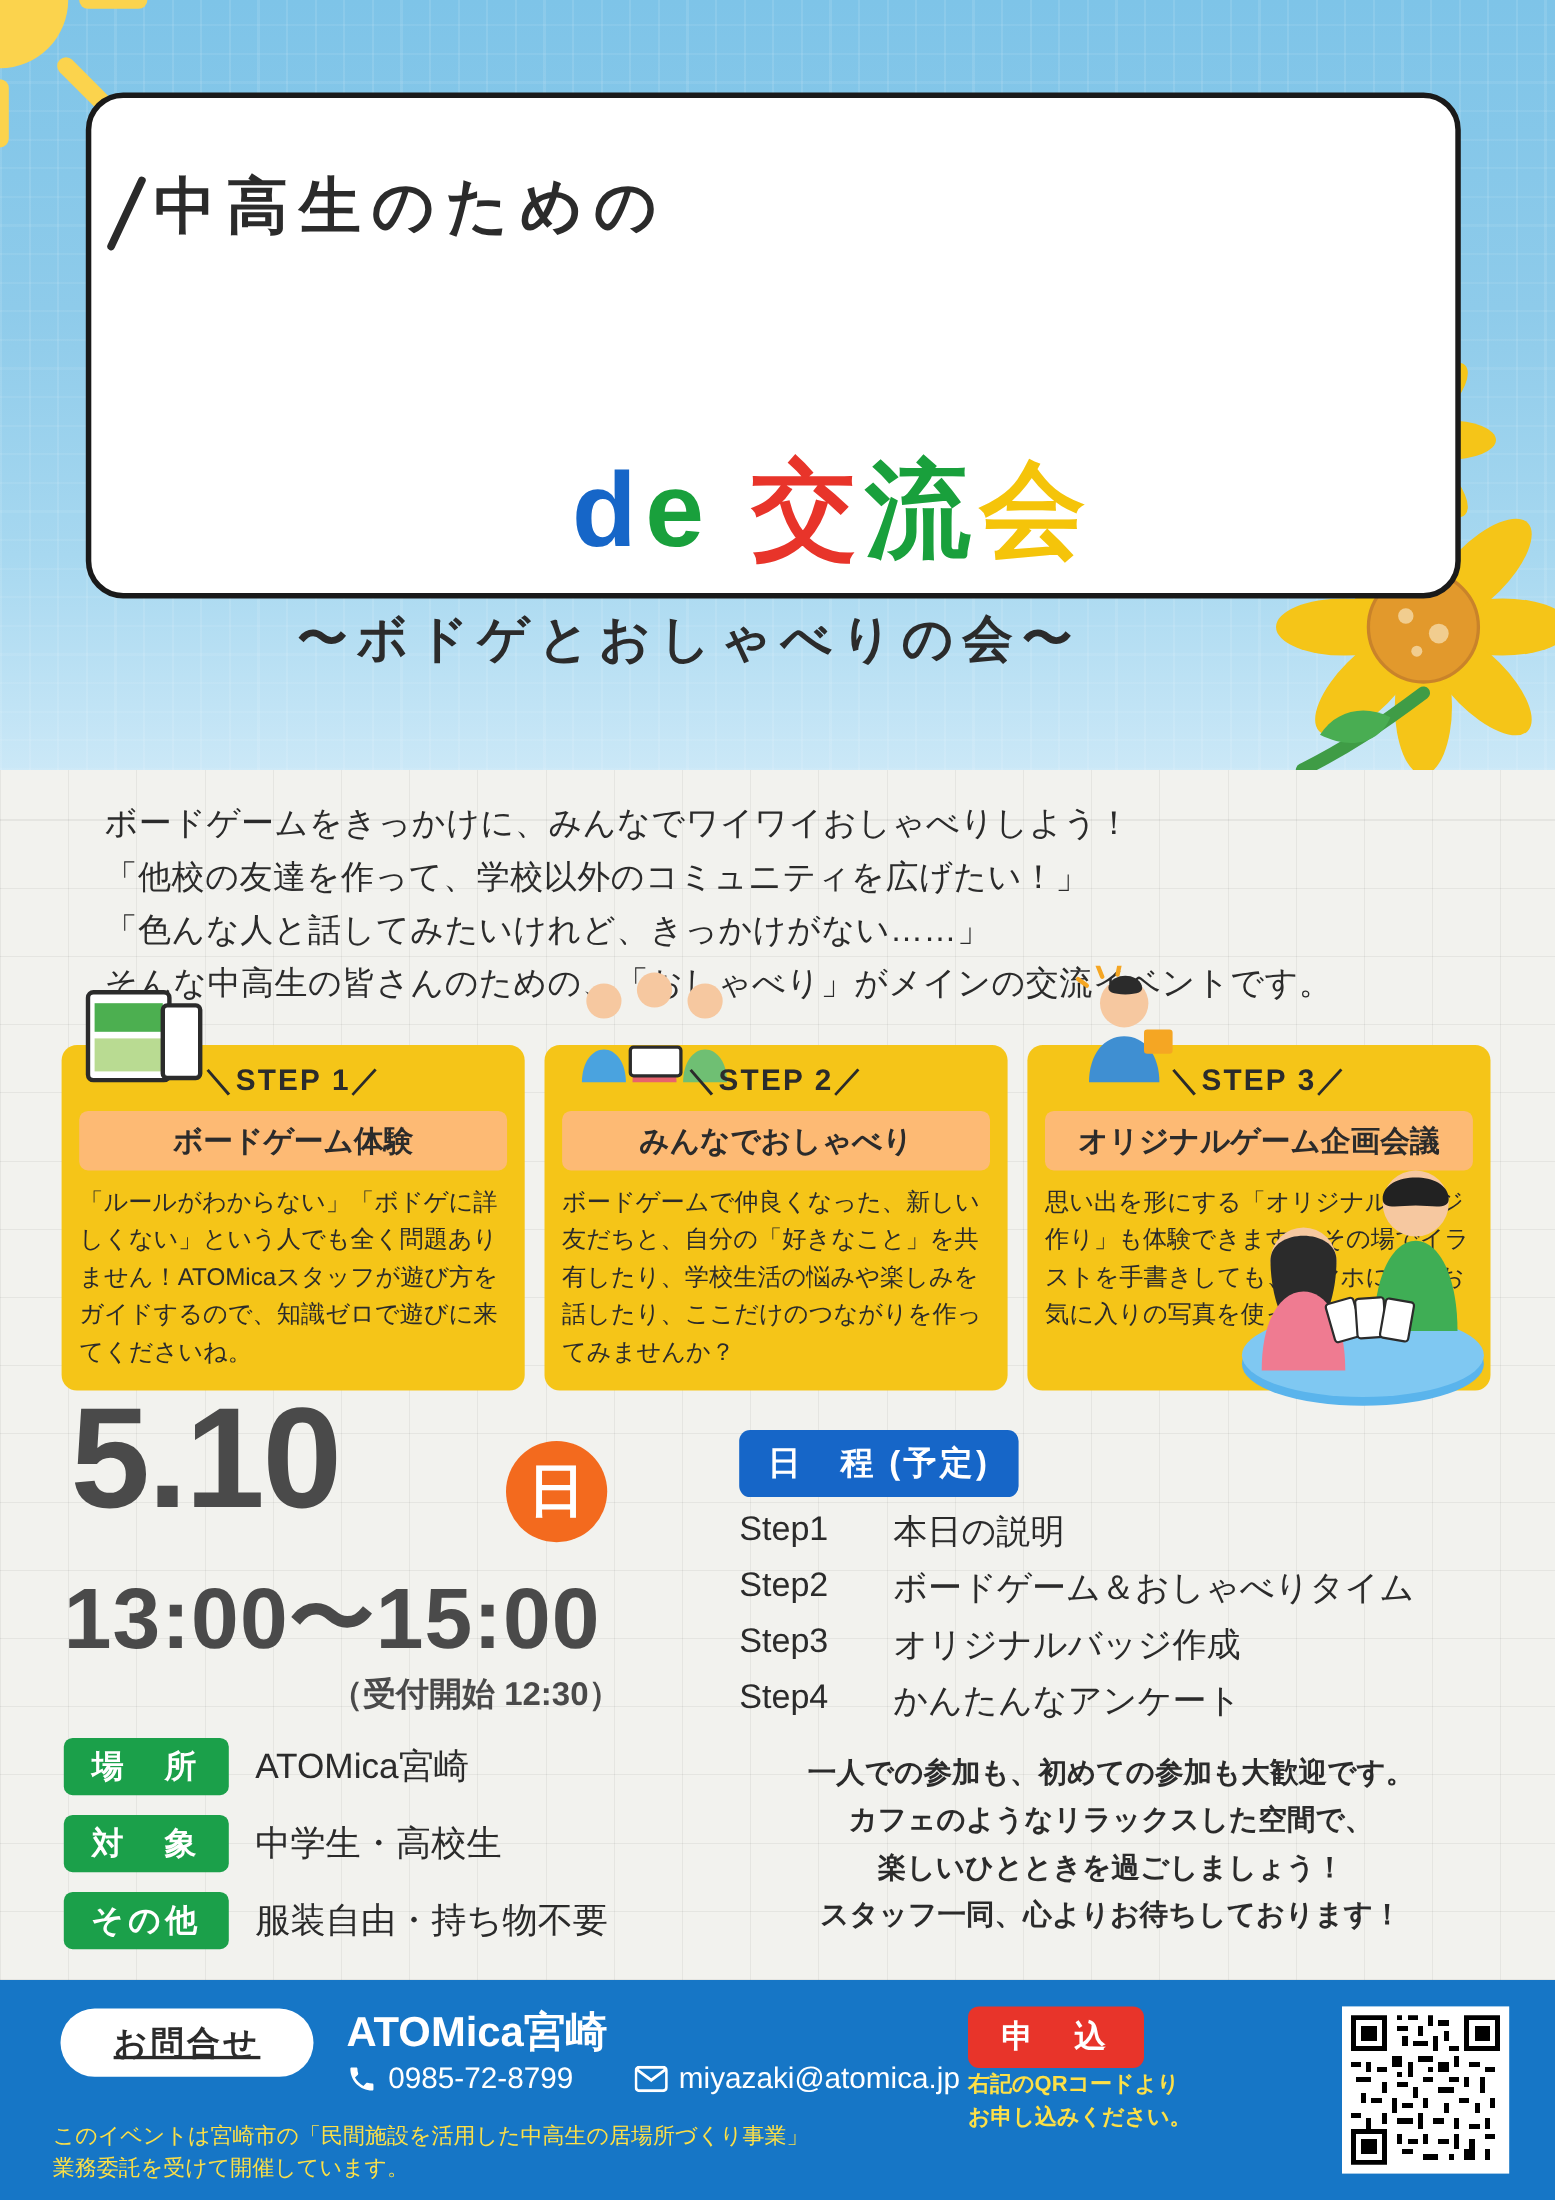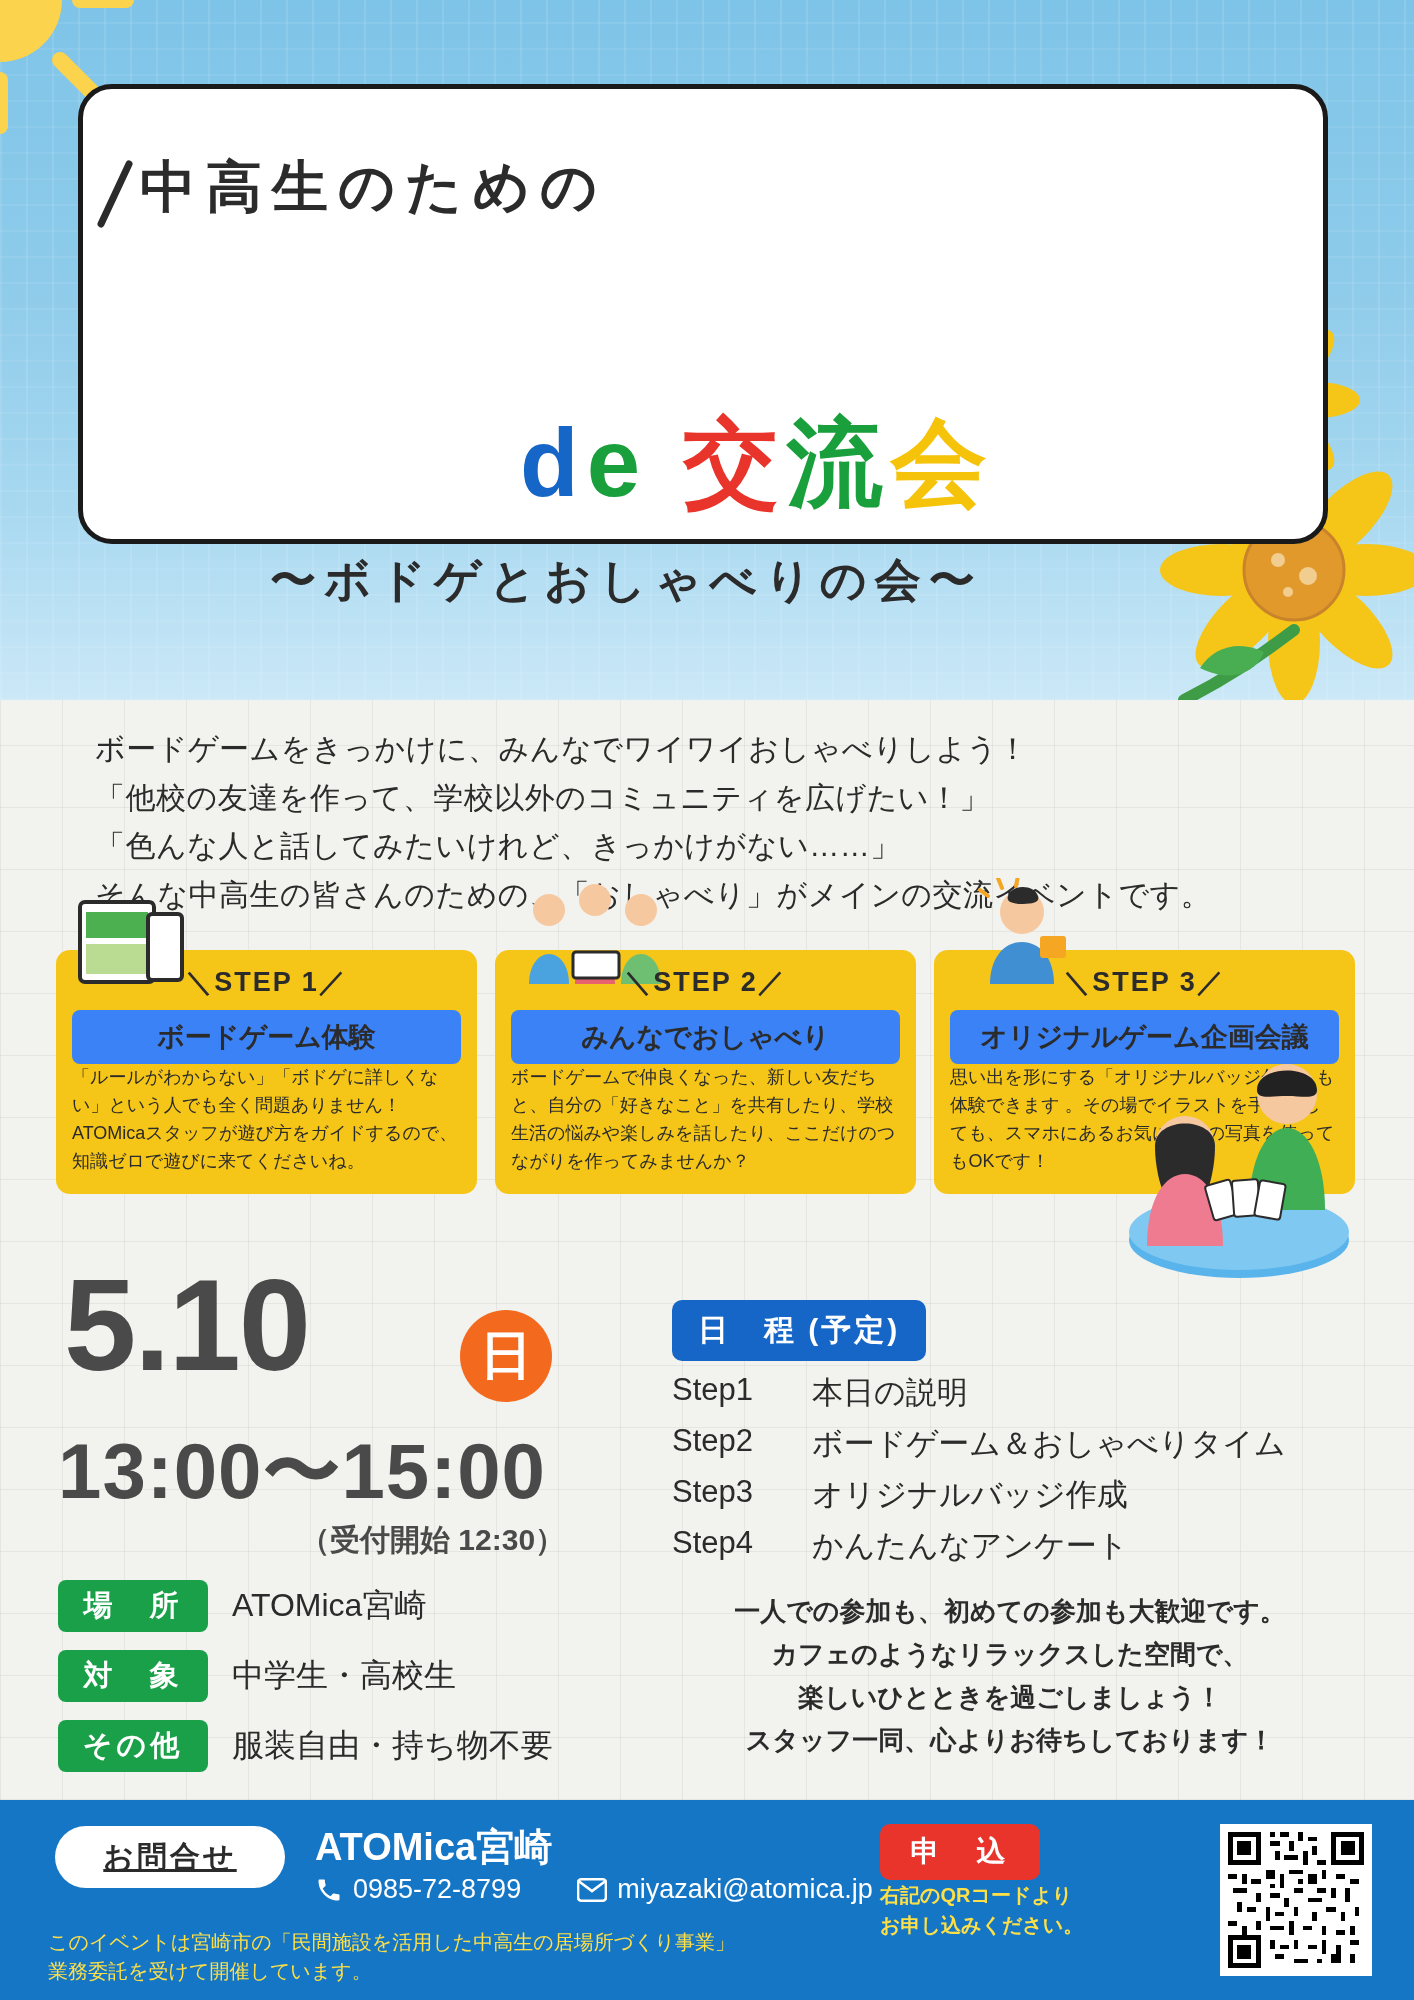--- a/index.html
+++ b/index.html
@@ -89,24 +89,24 @@
   .steps { position: absolute; left: 56px; top: 250px; width: 1300px; display:flex; gap: 18px; }
   .step-card {
     width: 421px; background:#f5c518; border-radius: 14px; padding: 14px 16px 18px 16px;
     position: relative;
   }
   .step-head {
     text-align: center; font-size: 27px; font-weight: bold; color:#2b2b2b; letter-spacing: 2px;
     margin-bottom: 10px; position: relative; z-index: 2;
   }
   .step-title {
-    background:#3b82f6; border-radius: 8px; text-align:center; padding: 9px 0;
-    font-size: 27px; font-weight: bold; color:#2b2b2b; margin-bottom: 0;
-  }
-  .step-body { font-size: 18px; line-height: 1.55; color:#2b2b2b; }
+    background:#fdba74; border-radius: 8px; text-align:center; padding: 9px 0;
+    font-size: 27px; font-weight: bold; color:#2b2b2b; margin-bottom: 12px;
+  }
+  .step-body { font-size: 22px; line-height: 1.55; color:#2b2b2b; }
   .step-ill { position: absolute; top: -62px; }
   .ill1 { left: 6px; } .ill2 { left: 20px; top:-70px; } .ill3 { left: 22px; top:-72px; }
 
   
   .date-big {
     position: absolute; left: 64px; top: 560px;
     font-size: 130px; font-weight: bold; color:#4a4a4a; letter-spacing: -2px; line-height: 1;
   }
   .sun-badge {
     position: absolute; left: 460px; top: 610px; width: 92px; height: 92px;

